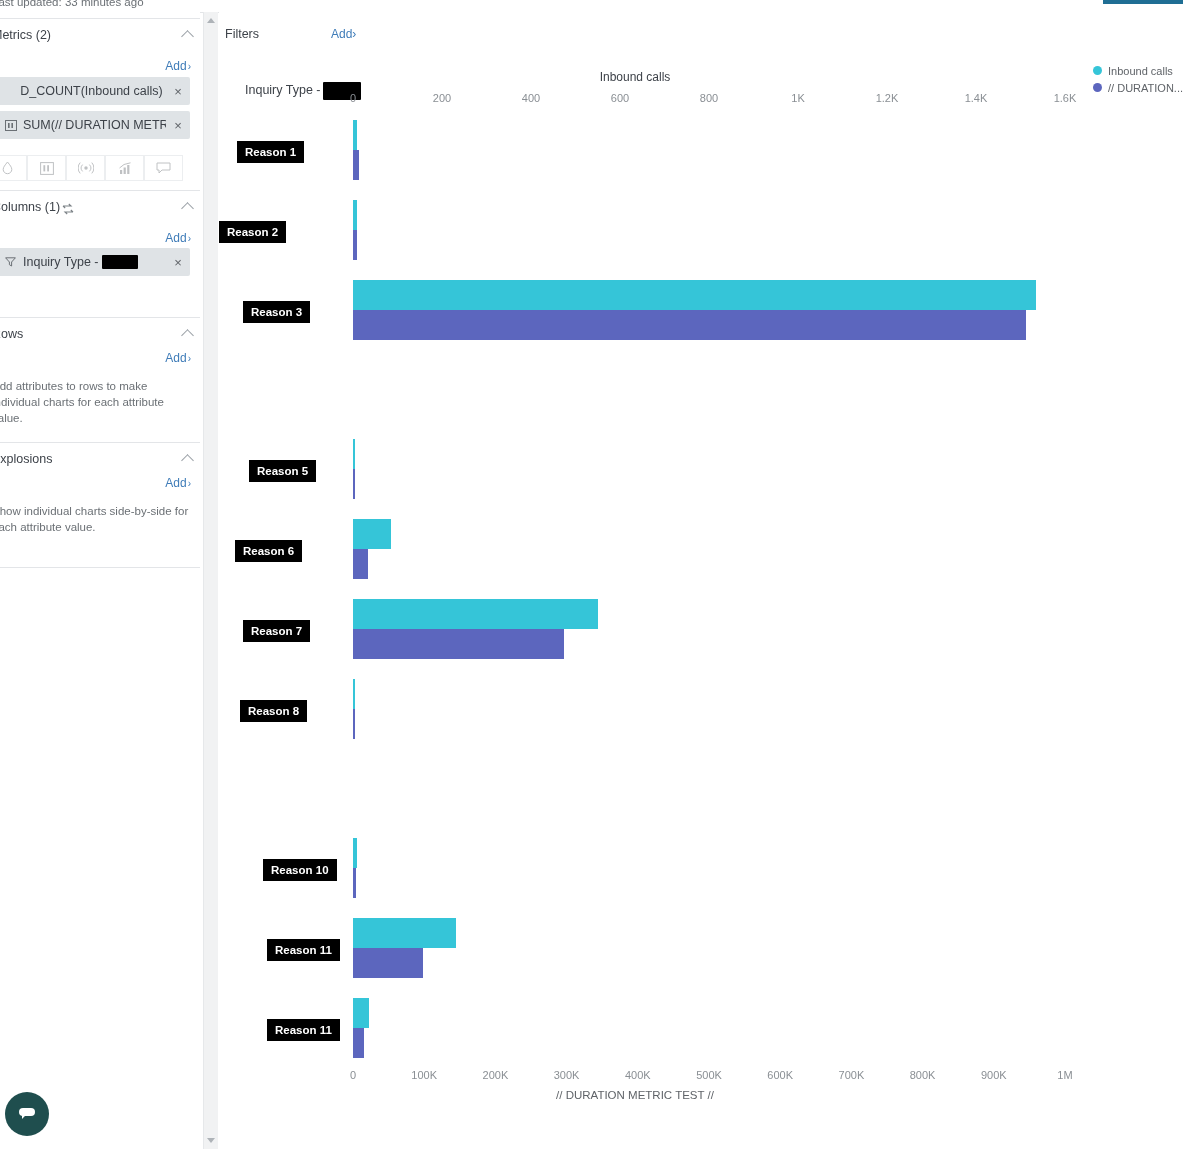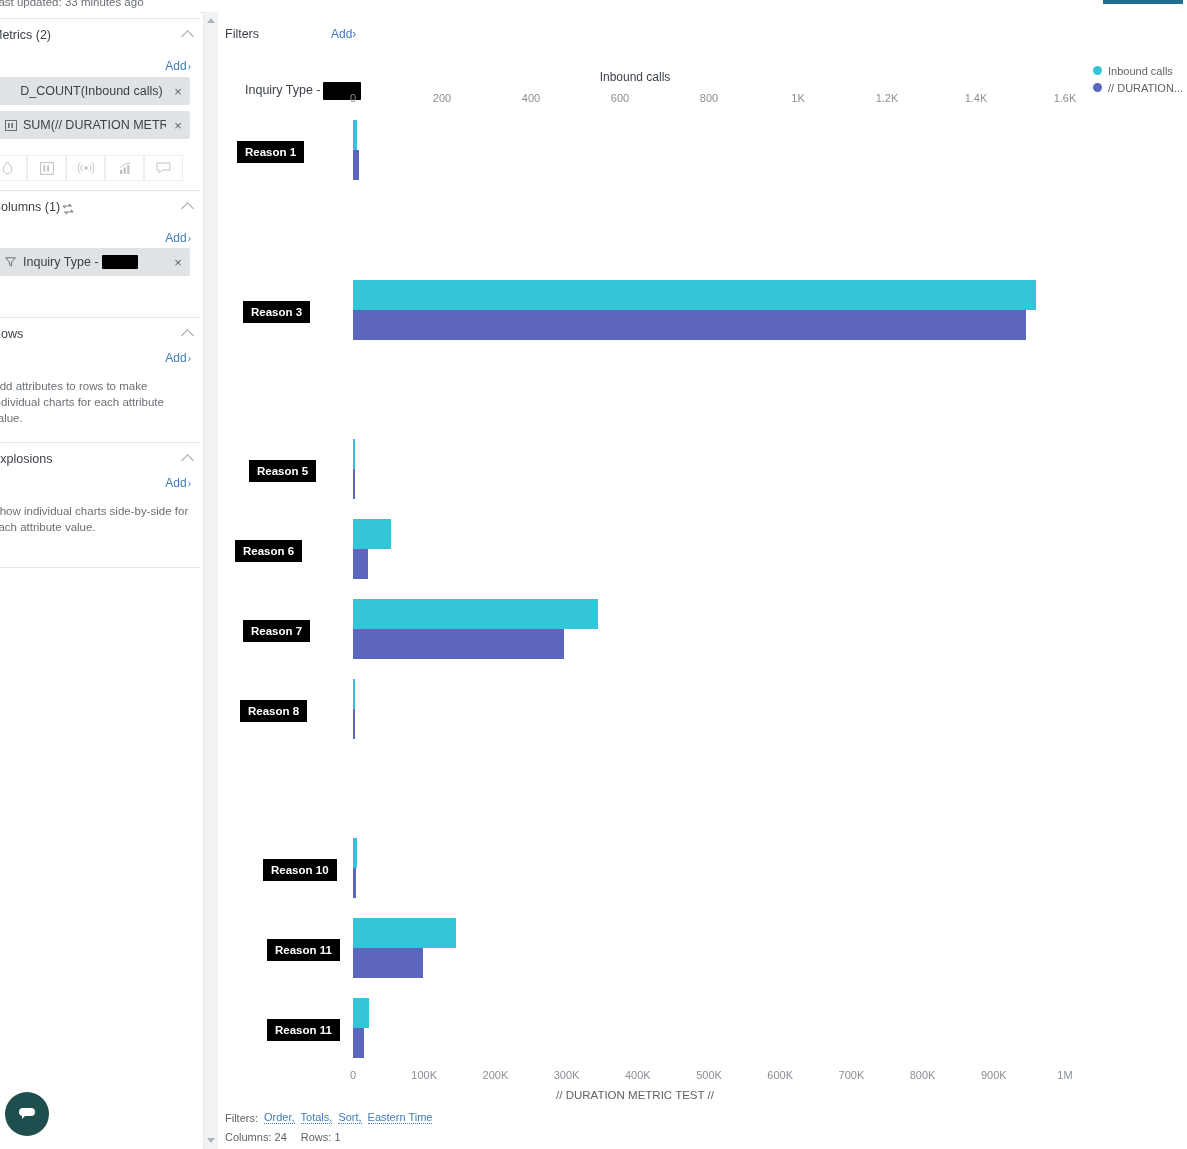--- a/index.html
+++ b/index.html
@@ -422,20 +422,25 @@
         <span class="tick" style="left: 668px;">1.2K</span>
         <span class="tick" style="left: 757px;">1.4K</span>
         <span class="tick" style="left: 846px;">1.6K</span>
       </div>
 
     <div class="plot" id="plot">
         <div class="row" style="top: 8px; height: 62px;">
           <div class="bar cyan" style="width: 4.005px; background: rgb(53, 197, 216);"></div>
           <div class="bar purple" style="width: 5.696px; background: rgb(92, 102, 190);"></div>
           <div class="row-label" style="top: 21px; left: 18px;">Reason 1</div>
+        </div>
+        <div class="row" style="top: 87.8px; height: 62px;">
+          <div class="bar cyan" style="width: 4.005px; background: rgb(53, 197, 216);"></div>
+          <div class="bar purple" style="width: 4.272px; background: rgb(92, 102, 190);"></div>
+          <div class="row-label" style="top: 21px; left: 0px;">Reason 2</div>
         </div>
         <div class="row" style="top: 167.6px; height: 62px;">
           <div class="bar cyan" style="width: 683.075px; background: rgb(53, 197, 216);"></div>
           <div class="bar purple" style="width: 672.84px; background: rgb(92, 102, 190);"></div>
           <div class="row-label" style="top: 21px; left: 24px;">Reason 3</div>
         </div>
         <div class="row" style="top: 327.2px; height: 62px;">
           <div class="bar cyan" style="width: 2px; background: rgb(53, 197, 216);"></div>
           <div class="bar purple" style="width: 2px; background: rgb(92, 102, 190);"></div>
           <div class="row-label" style="top: 21px; left: 30px;">Reason 5</div>
@@ -482,27 +487,14 @@
         <span class="tick" style="left: 561.2px;">600K</span>
         <span class="tick" style="left: 632.4px;">700K</span>
         <span class="tick" style="left: 703.6px;">800K</span>
         <span class="tick" style="left: 774.8px;">900K</span>
         <span class="tick" style="left: 846px;">1M</span>
       </div>
     <div class="axis-caption">
       <span class="axis-caption-inner">// DURATION METRIC TEST //</span>
     </div>
 
-    <div class="footer">
-      <div class="footer-row" id="footer-links">
-        <span>Filters:</span>
-      <span class="footer-link">Order,</span>
-          <span class="footer-link">Totals,</span>
-          <span class="footer-link">Sort,</span>
-          <span class="footer-link">Eastern Time</span>
-        </div>
-      <div class="footer-row footer-meta">
-        <span>Columns: 24</span>
-        <span>Rows: 1</span>
-      </div>
-    </div>
   </div>
 </div>
 
 </body></html>

